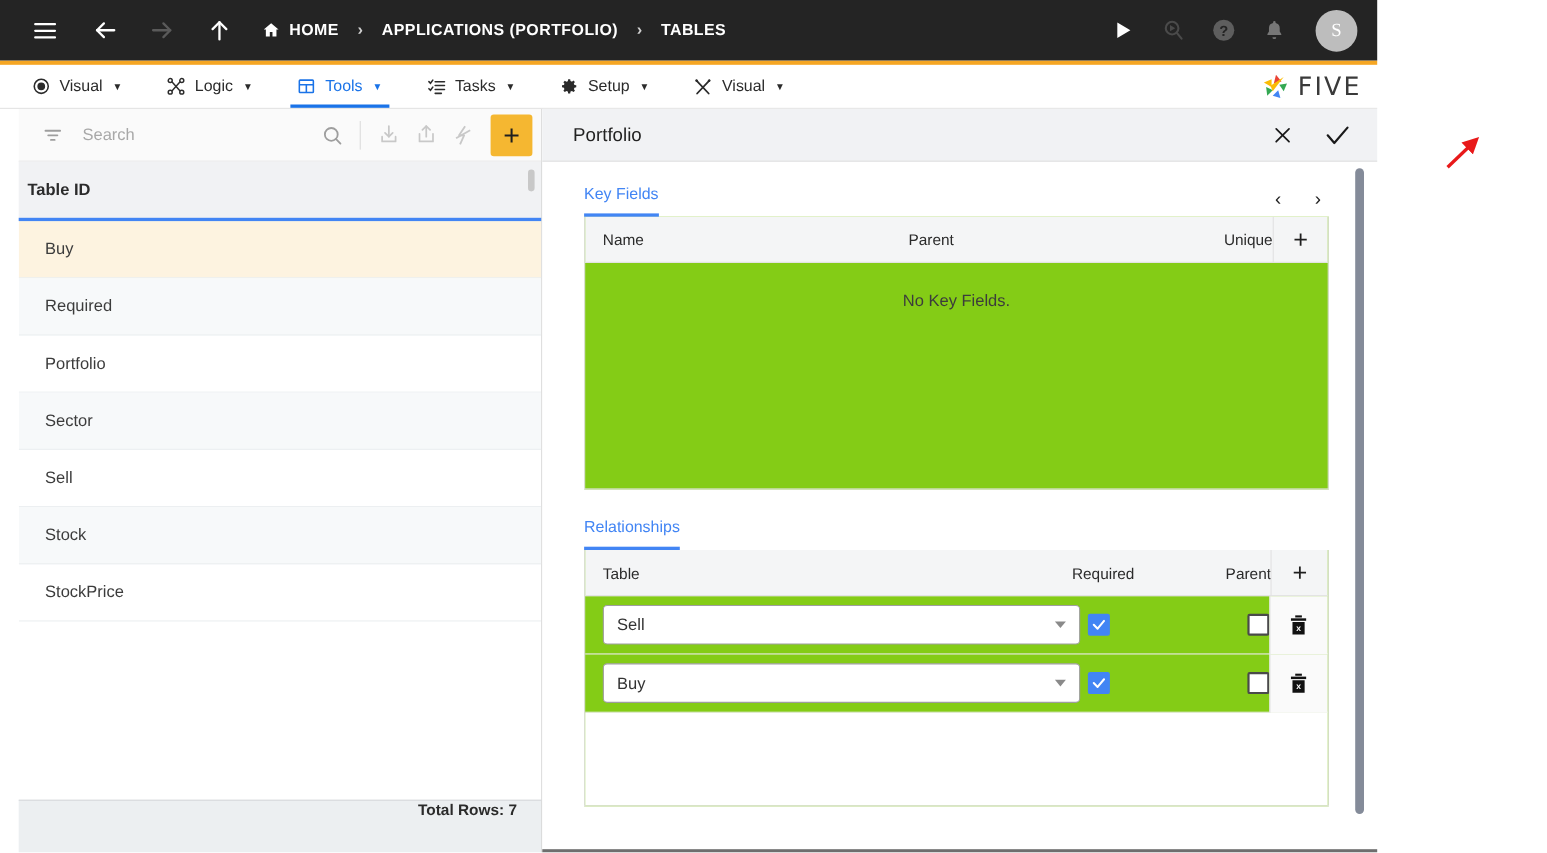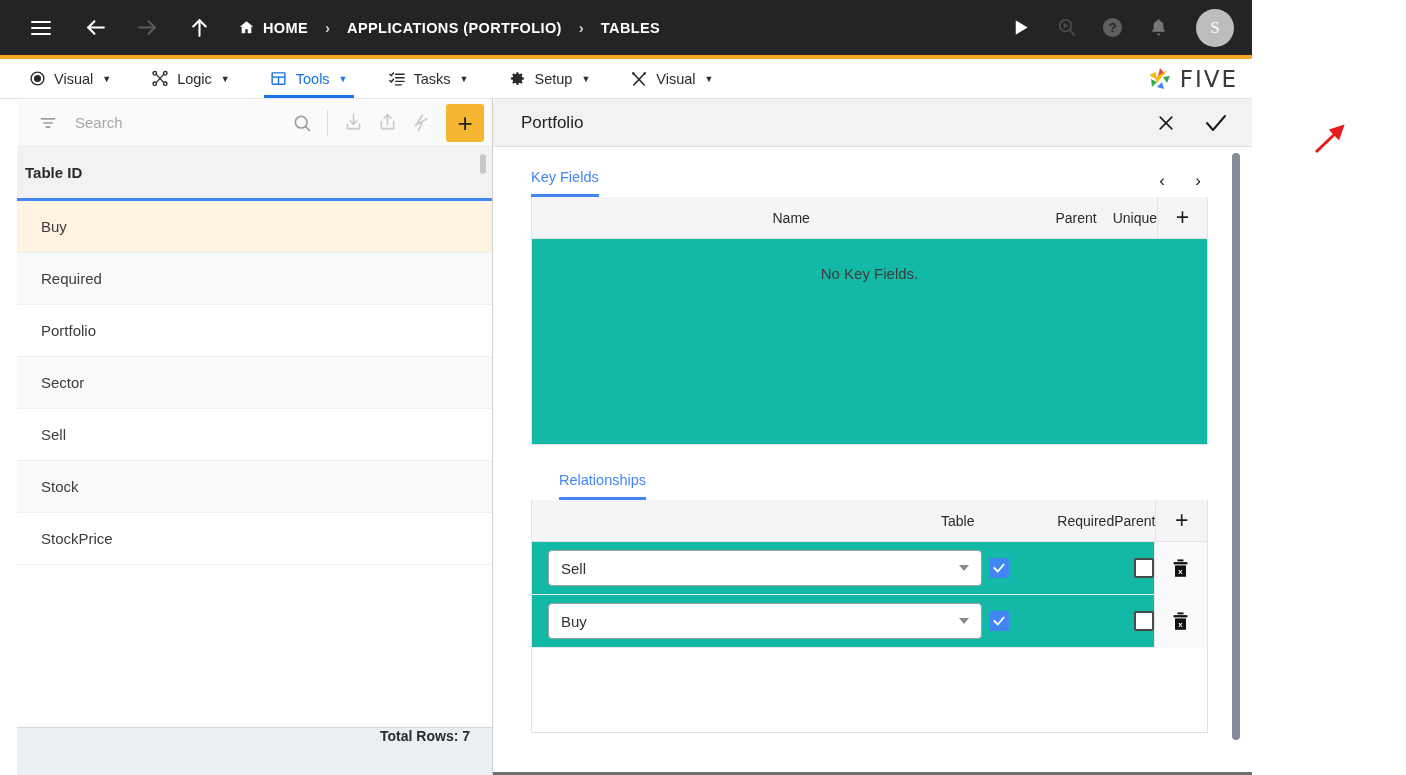--- a/index.html
+++ b/index.html
@@ -133,21 +133,21 @@
 
   .sect-tabrow { display: flex; align-items: flex-end; }
   .sect-tab {
     font-size: 14.5px; color: #4285F4; padding-bottom: 9px; border-bottom: 3px solid #4285F4;
     cursor: pointer;
   }
   .sect-nav { margin-left: auto; display: flex; gap: 16px; padding-bottom: 6px; }
   .nav-chev { width: 20px; height: 20px; display: flex; align-items: center; justify-content: center;
               color: #222; cursor: pointer; font-size: 17px; }
 
-  .tbl { border: 1px solid #e2e2e2; border-top: none; background: #14b8a6; margin-top: 0px; text-align: right; }
+  .tbl { border: 1px solid #e2e2e2; border-top: none; background: #84cc16; margin-top: 0px; }
   .tbl-head {
     height: 42px; background: #f4f5f6; display: flex; align-items: center;
     border-bottom: 1px solid #e2e2e2; font-size: 14px; color: #2b2b2b;
   }
   .th { padding-left: 16px; }
   .th-plus {
     margin-left: auto; width: 56px; height: 42px; display: flex; align-items: center;
     justify-content: center; border-left: 1px solid #e2e2e2; font-size: 23px;
     color: #1f1f1f; cursor: pointer; font-weight: 300;
   }
@@ -478,21 +478,21 @@
         <div class="tbl">
           <div class="tbl-head">
             <span class="th" style="width:310px;">Name</span>
             <span class="th" style="width:320px;">Parent</span>
             <span class="th">Unique</span>
             <div class="th-plus">+</div>
           </div>
           <div class="empty-msg">No Key Fields.</div>
         </div>
 
-        <div class="sect-tabrow" style="margin-top:27px;margin-left:28px;">
+        <div class="sect-tabrow" style="margin-top:27px;">
           <div class="sect-tab">Relationships</div>
         </div>
 
         <div class="tbl">
           <div class="tbl-head">
             <span class="th" style="width:480px;">Table</span>
             <span class="th" style="width:152px;padding-left:0;">Required</span>
             <span class="th" style="padding-left:0;">Parent</span>
             <div class="th-plus">+</div>
           </div>

